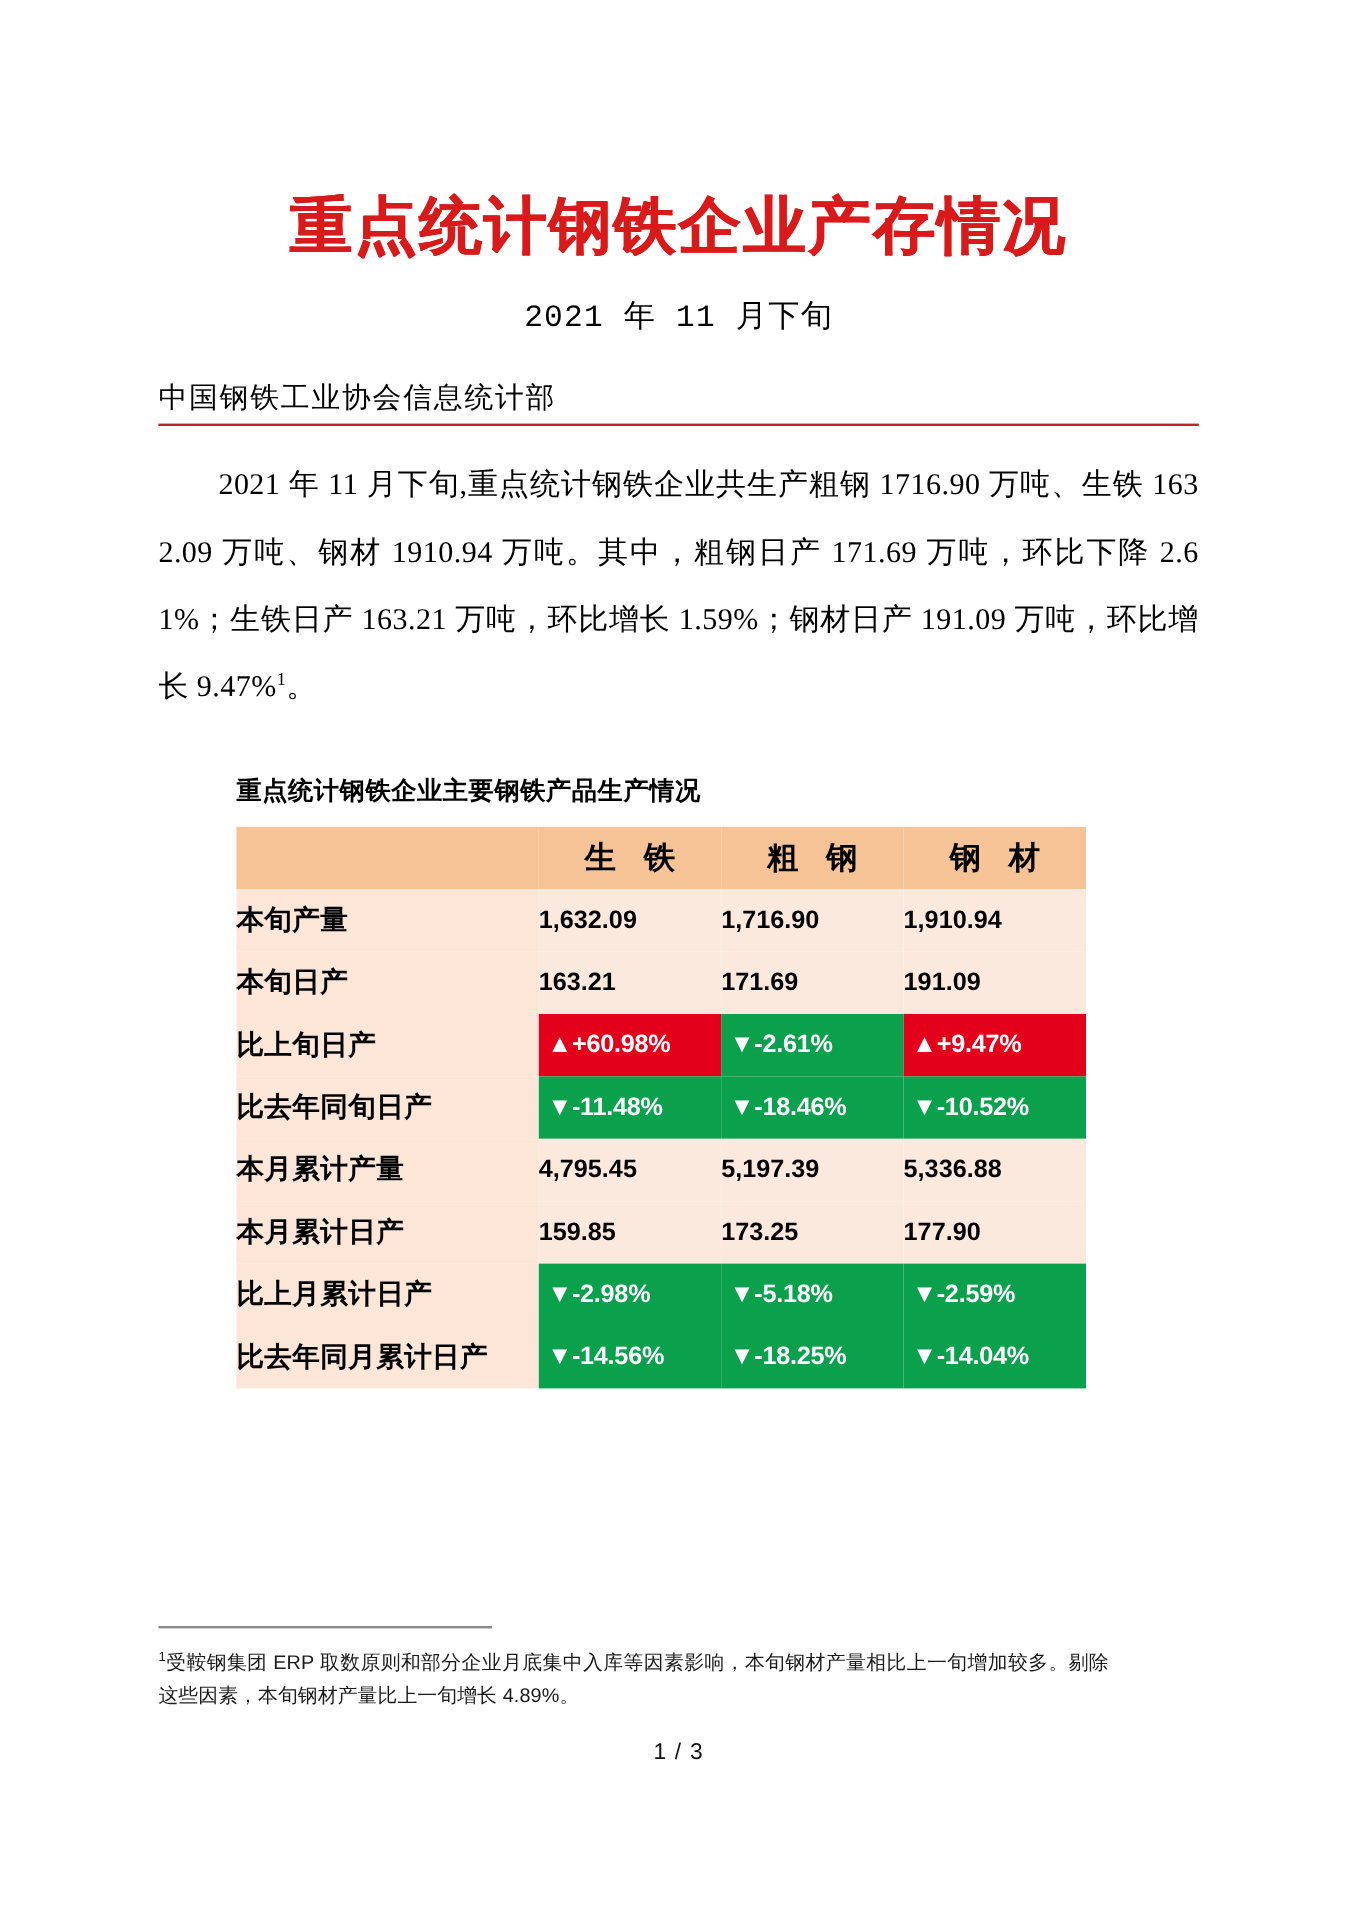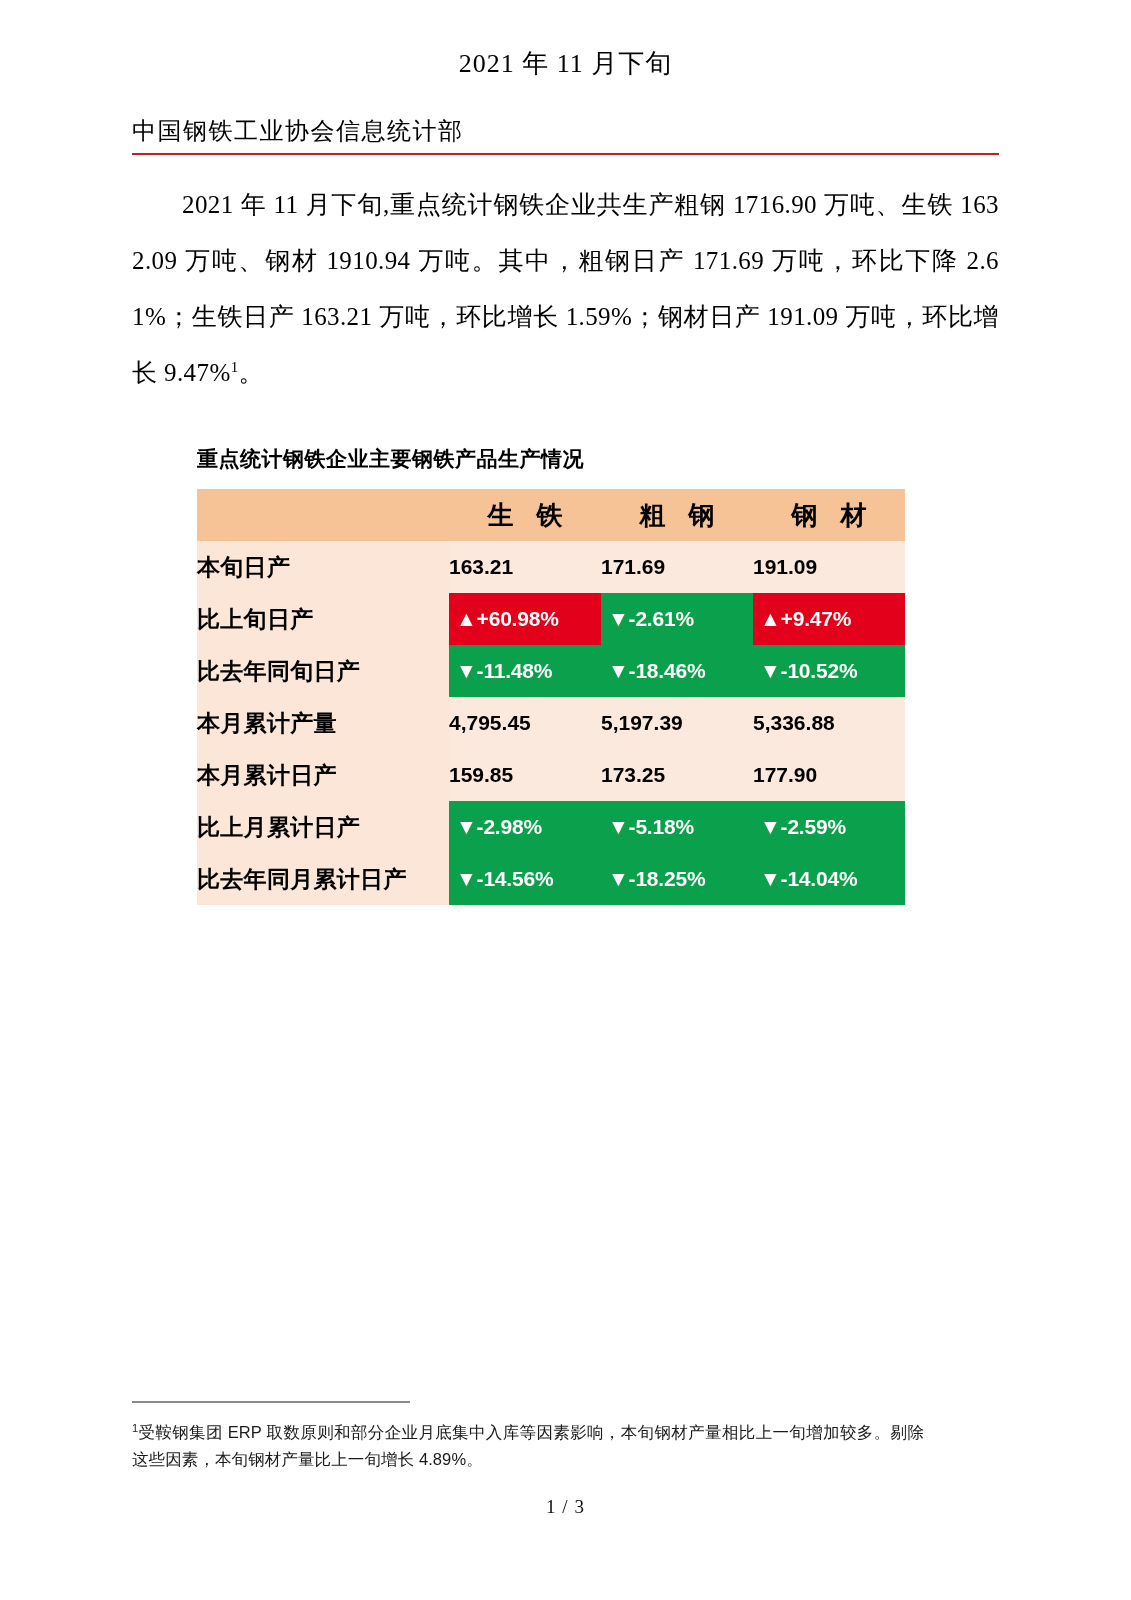--- a/index.html
+++ b/index.html
@@ -31,23 +31,23 @@
     letter-spacing: 2px;
     margin: 0;
     padding-top: 160px;
     line-height: 1.15;
     text-shadow: 0.5px 0 0 #D91A1A, -0.5px 0 0 #D91A1A;
   }
 
   .doc-date {
     text-align: center;
     font-size: 26px;
-    margin-top: 46px;
+    margin-top: 26px;
     letter-spacing: 1px;
-    font-family: Liberation Serif, serif;
+    font-family: Liberation Mono, monospace;
   }
 
   .dept-line {
     margin-top: 34px;
     padding-left: 132px;
     font-size: 24px;
     letter-spacing: 1.5px;
   }
 
   .red-rule {
@@ -199,31 +199,32 @@
     vertical-align: super;
     line-height: 0;
   }
 
   .page-num {
     position: absolute;
     top: 1450px;
     left: 0;
     width: 1131px;
     text-align: center;
-    font-family: Liberation Serif, serif;
+    font-family: Liberation Sans, sans-serif;
     font-size: 19px;
     letter-spacing: 1px;
     color: #111;
   }
 </style>
 </head>
 <body>
 
 <div class="page">
 
+  <h1 class="doc-title">重点统计钢铁企业产存情况</h1>
 
   <div class="doc-date">2021 年 11 月下旬</div>
 
   <div class="dept-line">中国钢铁工业协会信息统计部</div>
   <div class="red-rule"></div>
 
   <div class="body-wrap">
     <p class="para"><span>2021 年 11 月下旬,重点统计钢铁企业共生产粗钢 1716.90 万吨、生铁 1632.09 万吨、钢材 1910.94 万吨。其中，粗钢日产 171.69 万吨，环比下降 2.61%；生铁日产 163.21 万吨，环比增长 1.59%；钢材日产 191.09 万吨，环比增长 9.47%</span><sup class="fn-mark">1</sup><span>。</span></p>
   </div>
 
@@ -240,20 +241,26 @@
       <thead>
         <tr class="hdr-row">
           <th class="hdr-blank"></th>
           <th class="hdr-cell">生 铁</th>
           <th class="hdr-cell">粗 钢</th>
           <th class="hdr-cell">钢 材</th>
         </tr>
       </thead>
       <tbody>
           <tr>
+            <td class="rowlabel">本旬产量</td>
+            <td class="val">1,632.09</td>
+            <td class="val">1,716.90</td>
+            <td class="val">1,910.94</td>
+          </tr>
+          <tr>
             <td class="rowlabel">本旬日产</td>
             <td class="val">163.21</td>
             <td class="val">171.69</td>
             <td class="val">191.09</td>
           </tr>
           <tr>
             <td class="rowlabel">比上旬日产</td>
             <td class="val pos">▲+60.98%</td>
             <td class="val neg">▼-2.61%</td>
             <td class="val pos">▲+9.47%</td>

